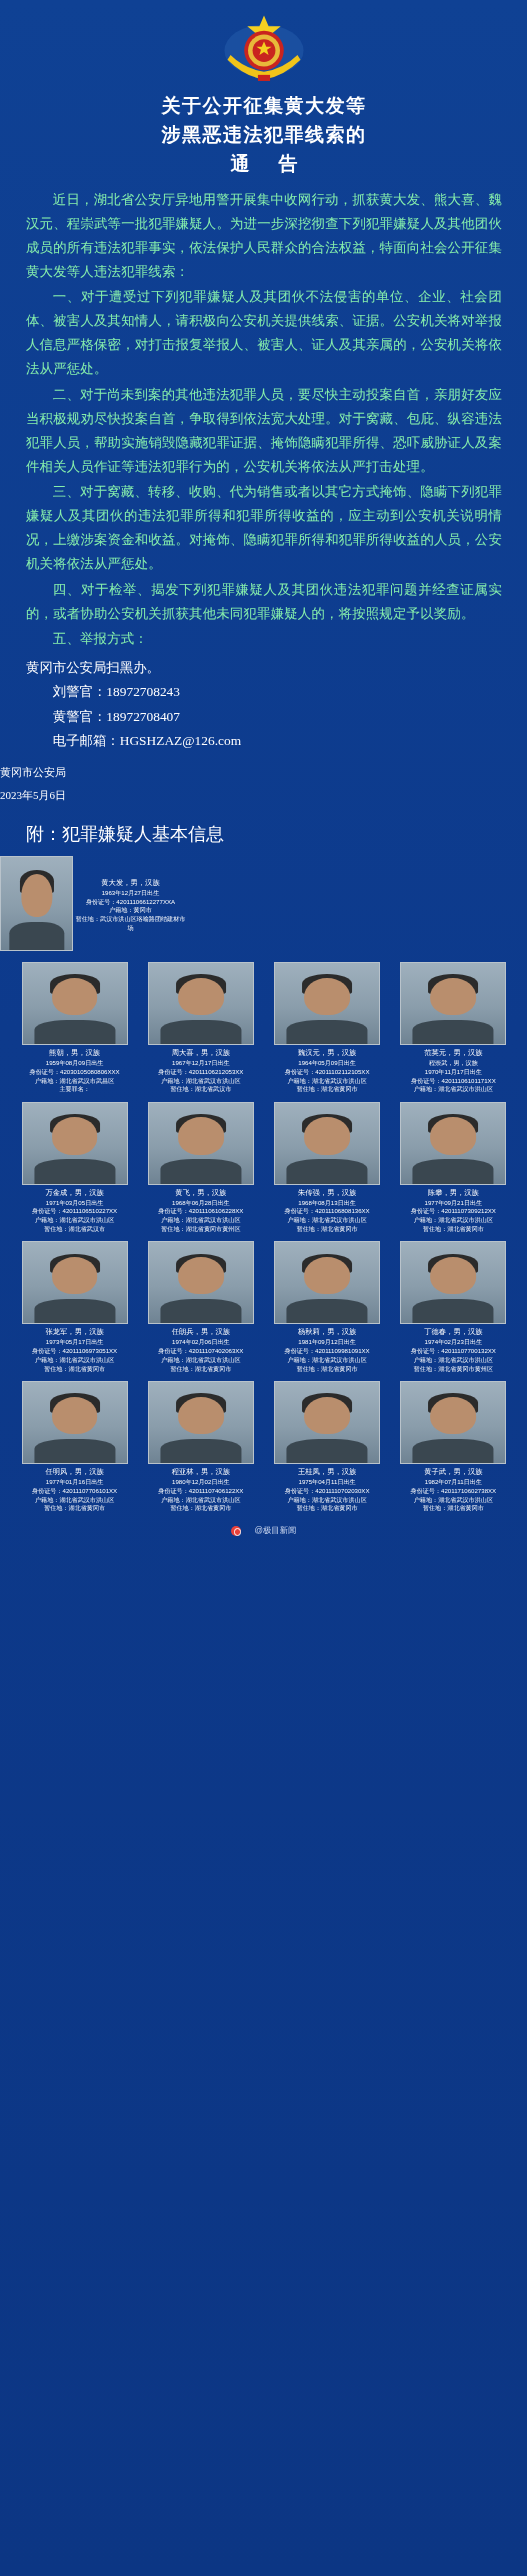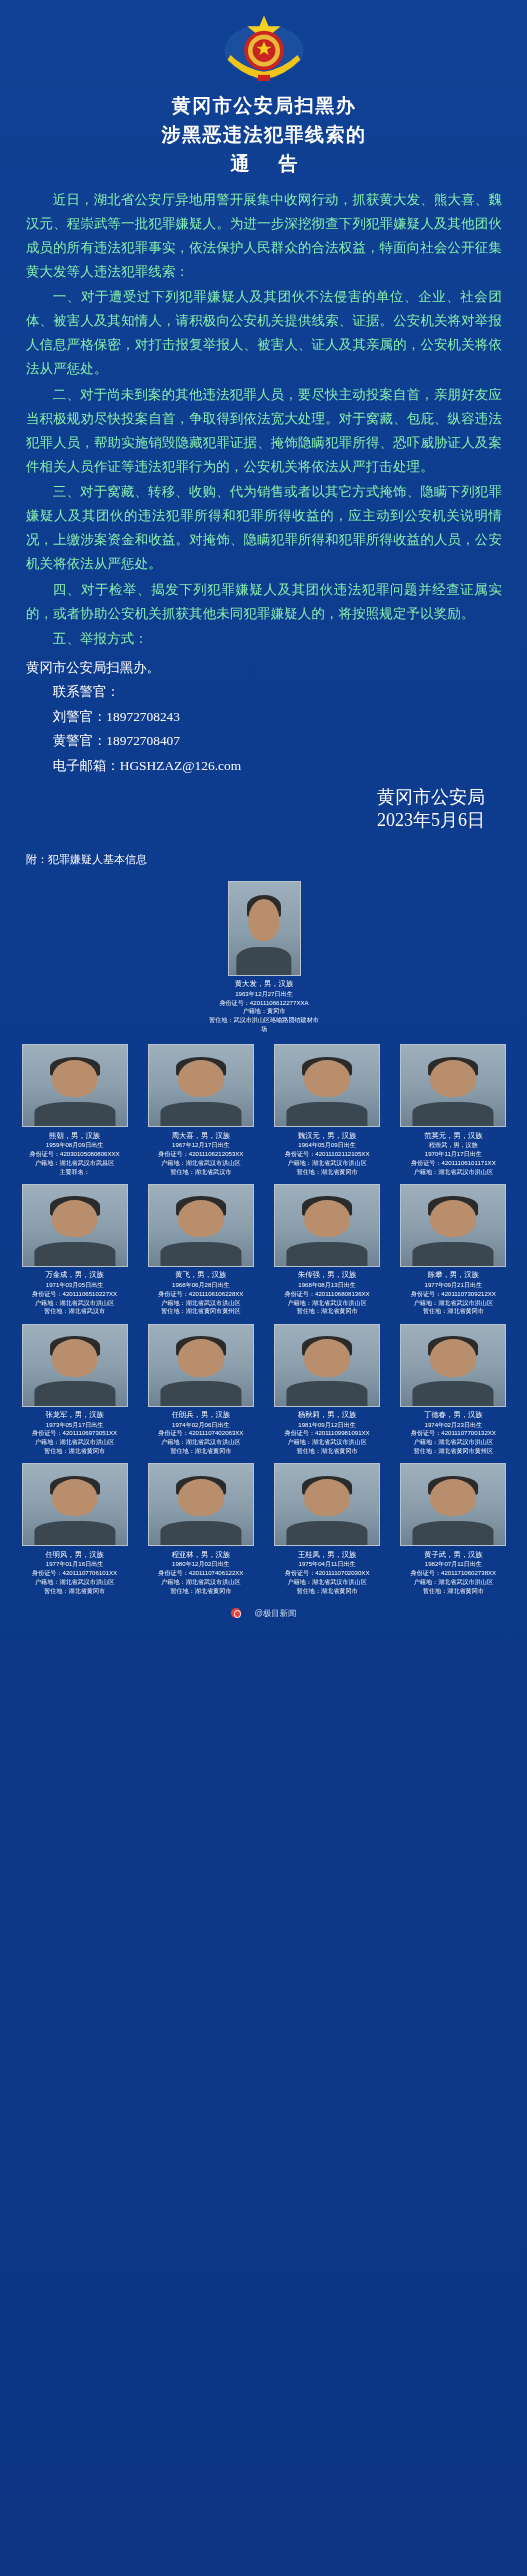--- a/index.html
+++ b/index.html
@@ -68,35 +68,35 @@
   .contact-block {
     padding: 3.1px 26px 0 26px;
     font-size: 13.4px;
     line-height: 24.5px;
   }
   .contact-block .ind { text-indent: 2em; }
   .contact-block .flat { text-indent: 0; }
 
   .sign-block {
     padding: 7.6px 43px 0 0;
-    text-align: right;
-    font-size: 18px;
+    text-align: left;
+    font-size: 11px;
     line-height: 23px;
   }
 
   .attach-title {
     padding: 17px 26px 4.6px 26px;
-    font-size: 11px;
+    font-size: 18px;
     line-height: 21.4px;
   }
 
   
   .lead-suspect {
     display: flex;
-    flex-direction: column;
+    flex-direction: row;
     align-items: center;
     padding: 6.1px 0 3.1px 0;
   }
   .photo {
     background: #cfd6db;
     border: 0.8px solid #b9c3cb;
     overflow: hidden;
     position: relative;
   }
   .lead-suspect .photo { width: 73px; height: 95px; }
@@ -201,37 +201,36 @@
         <circle cx="56" cy="52" r="21" fill="#e8b93a"></circle>
         <circle cx="56" cy="52" r="15" fill="#c9241f"></circle>
         <path d="M56 40 L59 47 L66 47 L60 51 L62 58 L56 54 L50 58 L52 51 L46 47 L53 47 Z" fill="#f5d020"></path>
         <path d="M12 58 Q30 76 56 80 Q82 76 100 58 L104 64 Q82 86 56 90 Q30 86 8 64 Z" fill="#f0c419"></path>
         <rect x="48" y="84" width="16" height="8" fill="#c9241f"></rect>
       </svg>
     </div>
   </div>
 
   <div class="title-block">
-    <div class="title-line">黄冈市公安局扫黑办</div>
+    <div class="title-line">关于公开征集黄大发等</div>
     <div class="title-line">涉黑恶违法犯罪线索的</div>
     <div class="title-line spaced">通  告</div>
   </div>
 
   <div class="body-block">
     <p class="para">近日，湖北省公安厅异地用警开展集中收网行动，抓获黄大发、熊大喜、魏汉元、程崇武等一批犯罪嫌疑人。为进一步深挖彻查下列犯罪嫌疑人及其他团伙成员的所有违法犯罪事实，依法保护人民群众的合法权益，特面向社会公开征集黄大发等人违法犯罪线索：</p>
     <p class="para">一、对于遭受过下列犯罪嫌疑人及其团伙不法侵害的单位、企业、社会团体、被害人及其知情人，请积极向公安机关提供线索、证据。公安机关将对举报人信息严格保密，对打击报复举报人、被害人、证人及其亲属的，公安机关将依法从严惩处。</p>
     <p class="para">二、对于尚未到案的其他违法犯罪人员，要尽快主动投案自首，亲朋好友应当积极规劝尽快投案自首，争取得到依法宽大处理。对于窝藏、包庇、纵容违法犯罪人员，帮助实施销毁隐藏犯罪证据、掩饰隐瞒犯罪所得、恐吓威胁证人及案件相关人员作证等违法犯罪行为的，公安机关将依法从严打击处理。</p>
     <p class="para">三、对于窝藏、转移、收购、代为销售或者以其它方式掩饰、隐瞒下列犯罪嫌疑人及其团伙的违法犯罪所得和犯罪所得收益的，应主动到公安机关说明情况，上缴涉案资金和收益。对掩饰、隐瞒犯罪所得和犯罪所得收益的人员，公安机关将依法从严惩处。</p>
     <p class="para">四、对于检举、揭发下列犯罪嫌疑人及其团伙违法犯罪问题并经查证属实的，或者协助公安机关抓获其他未同犯罪嫌疑人的，将按照规定予以奖励。</p>
     <p class="para">五、举报方式：</p>
   </div>
 
   <div class="contact-block">
     <div class="flat">黄冈市公安局扫黑办。</div>
-    <div class="ind">联系警官：</div>
     <div class="ind">刘警官：18972708243</div>
     <div class="ind">黄警官：18972708407</div>
     <div class="ind">电子邮箱：HGSHZAZ@126.com</div>
   </div>
 
   <div class="sign-block">
     <div>黄冈市公安局</div>
     <div>2023年5月6日</div>
   </div>
 

